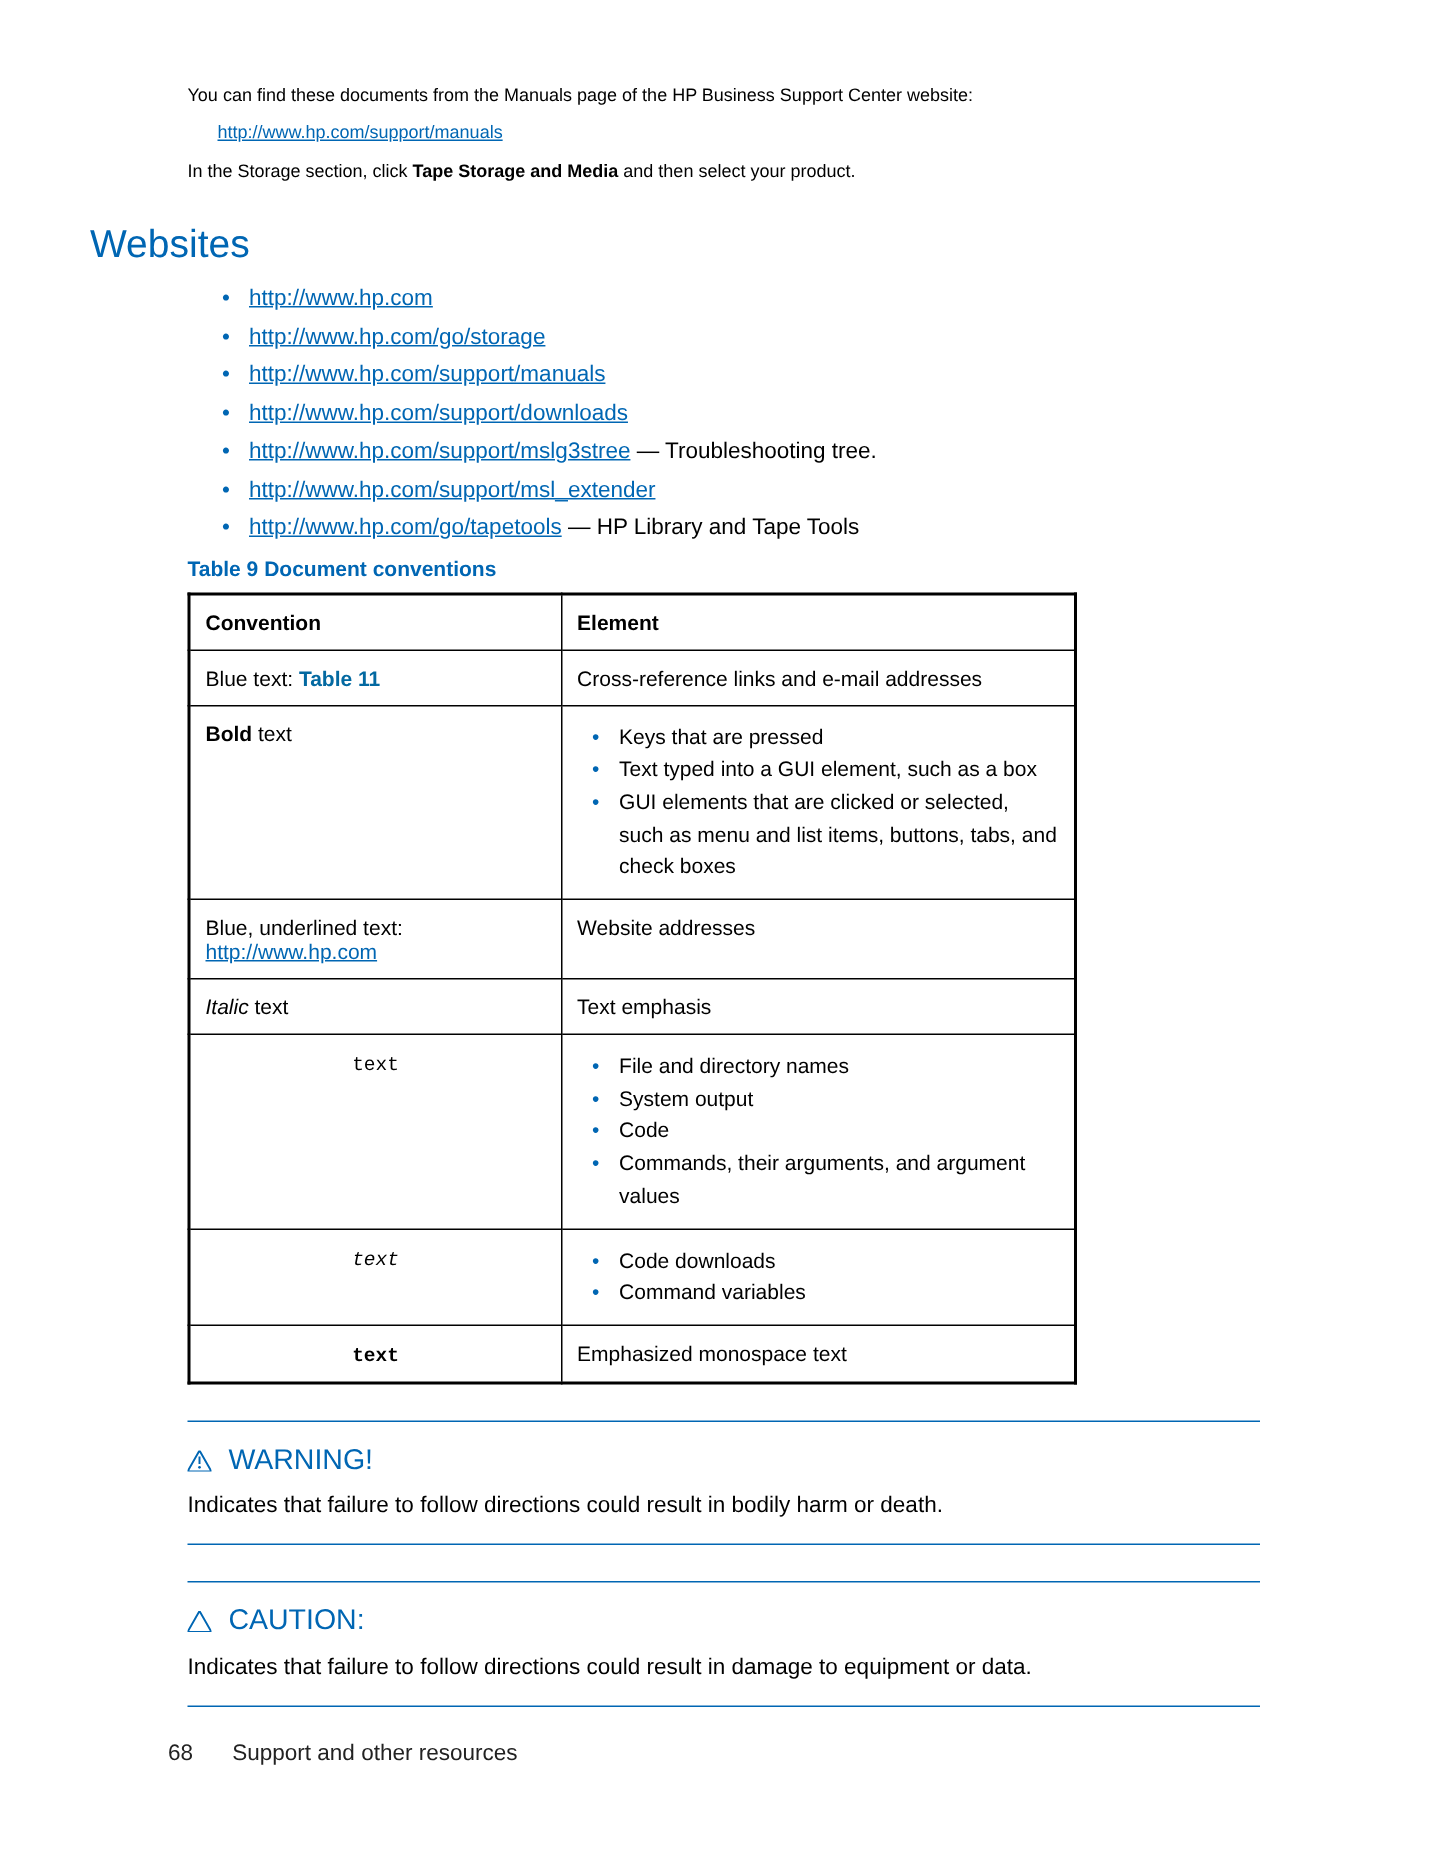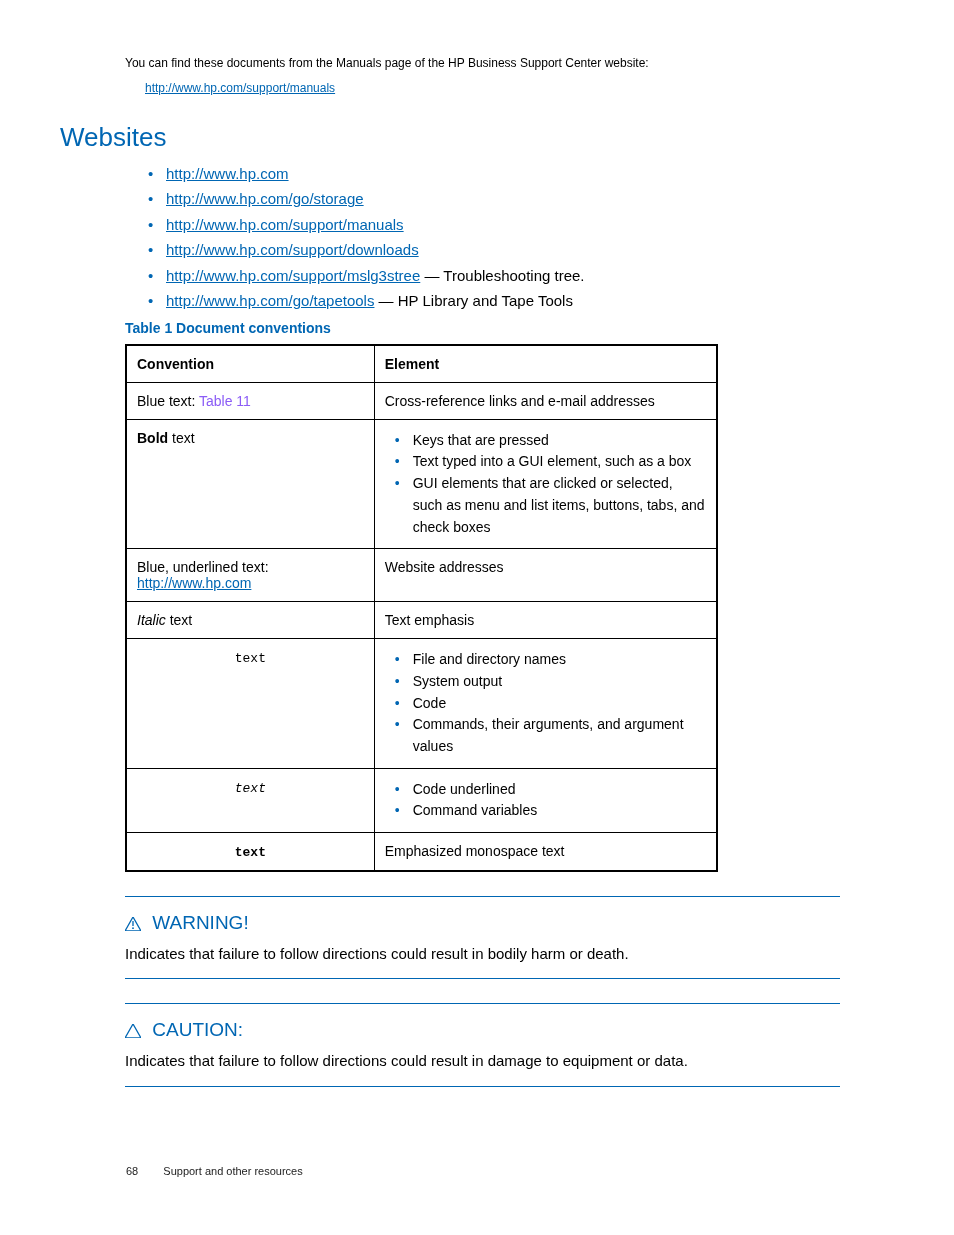--- a/index.html
+++ b/index.html
@@ -115,50 +115,54 @@
   }
   .alert-icon {
     display: inline-block;
     vertical-align: -2px;
     margin-right: 6px;
   }
   .alert-body { font-size: 15px; margin: 0; }
   .footer {
     position: absolute;
     bottom: 58px;
-    left: 126px;
-    font-size: 11px;
+    left: 112px;
+    font-size: 15px;
     color: #222;
   }
   .pgnum { display: inline-block; margin-right: 22px; }
   .bold { font-weight: bold; }
   .italic { font-style: italic; }
-  .blue-inline { color: #8b5cf6; }
+  .blue-inline { color: #0369a1; font-weight: bold; }
 </style>
 </head>
 <body>
 
 <div class="page">
 
   <p class="indent1">You can find these documents from the Manuals page of the HP Business Support Center website:</p>
   <p class="indent2">
     <a class="link">http://www.hp.com/support/manuals</a>
+  </p>
+  <p class="indent1">
+    <span>In the Storage section, click </span><span class="bold">Tape Storage and Media</span><span> and then select your product.</span>
   </p>
 
   <h2 class="section">Websites</h2>
   <ul class="bullets">
     <li><a class="link">http://www.hp.com</a><span></span></li>
     <li><a class="link">http://www.hp.com/go/storage</a><span></span></li>
     <li><a class="link">http://www.hp.com/support/manuals</a><span></span></li>
     <li><a class="link">http://www.hp.com/support/downloads</a><span></span></li>
     <li><a class="link">http://www.hp.com/support/mslg3stree</a><span> — Troubleshooting tree.</span></li>
+    <li><a class="link">http://www.hp.com/support/msl_extender</a><span></span></li>
     <li><a class="link">http://www.hp.com/go/tapetools</a><span> — HP Library and Tape Tools</span></li>
   </ul>
 
-  <div class="table-caption">Table 1 Document conventions</div>
+  <div class="table-caption">Table 9 Document conventions</div>
 
   <table class="conv">
     <colgroup>
         <col style="width:42%">
         <col style="width:58%">
       </colgroup>
     <tbody>
         <tr>
       <th>Convention</th>
       <th>Element</th>
@@ -193,21 +197,21 @@
           <li>System output</li>
           <li>Code</li>
           <li>Commands, their arguments, and argument values</li>
         </ul>
       </td>
     </tr>
     <tr>
       <td class="center-text"><span class="mono-italic"> text</span></td>
       <td>
         <ul>
-          <li>Code underlined</li>
+          <li>Code downloads</li>
           <li>Command variables</li>
         </ul>
       </td>
     </tr>
     <tr>
       <td class="center-text"><span class="mono-bold"> text</span></td>
       <td>Emphasized monospace text</td>
     </tr>
   </tbody>
     </table>

